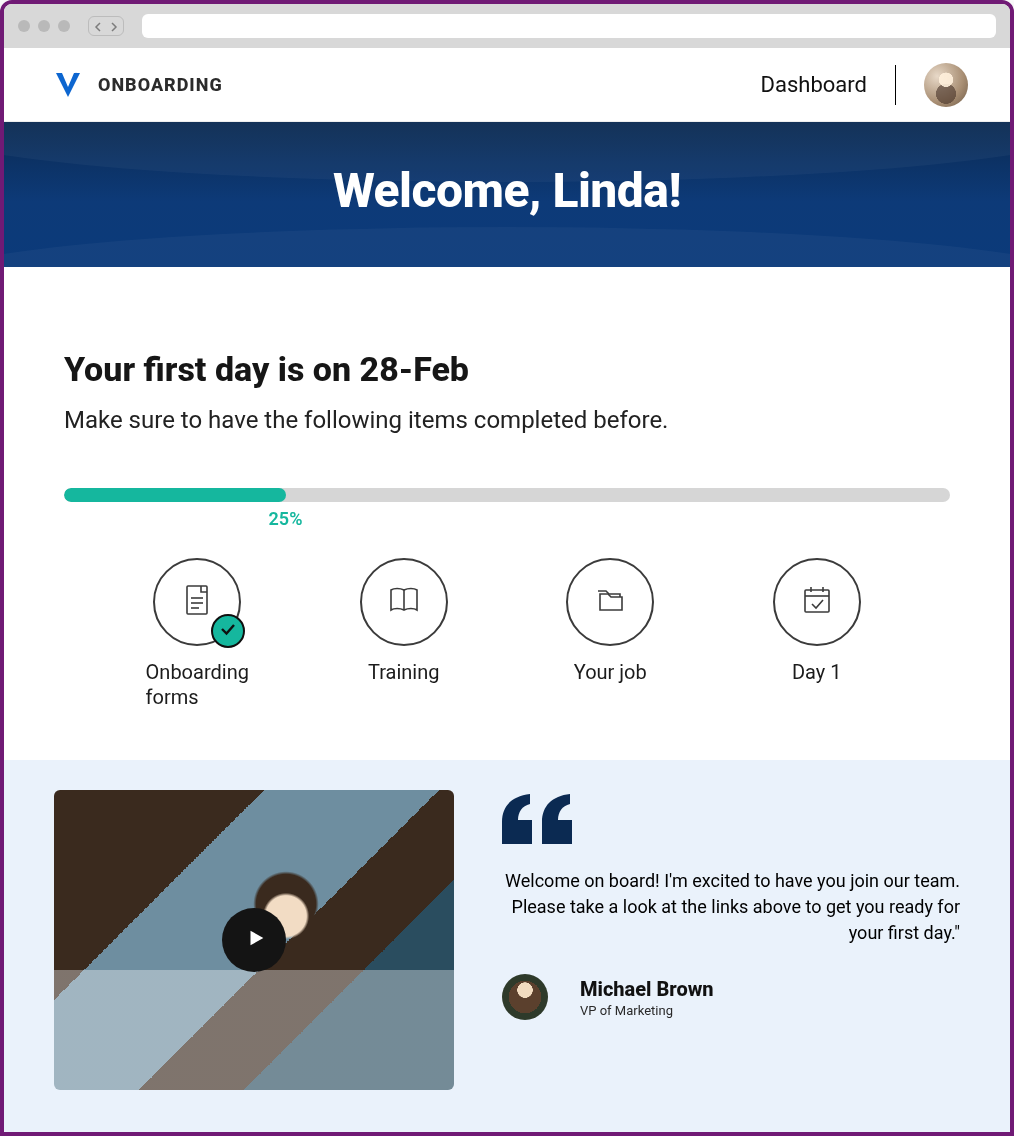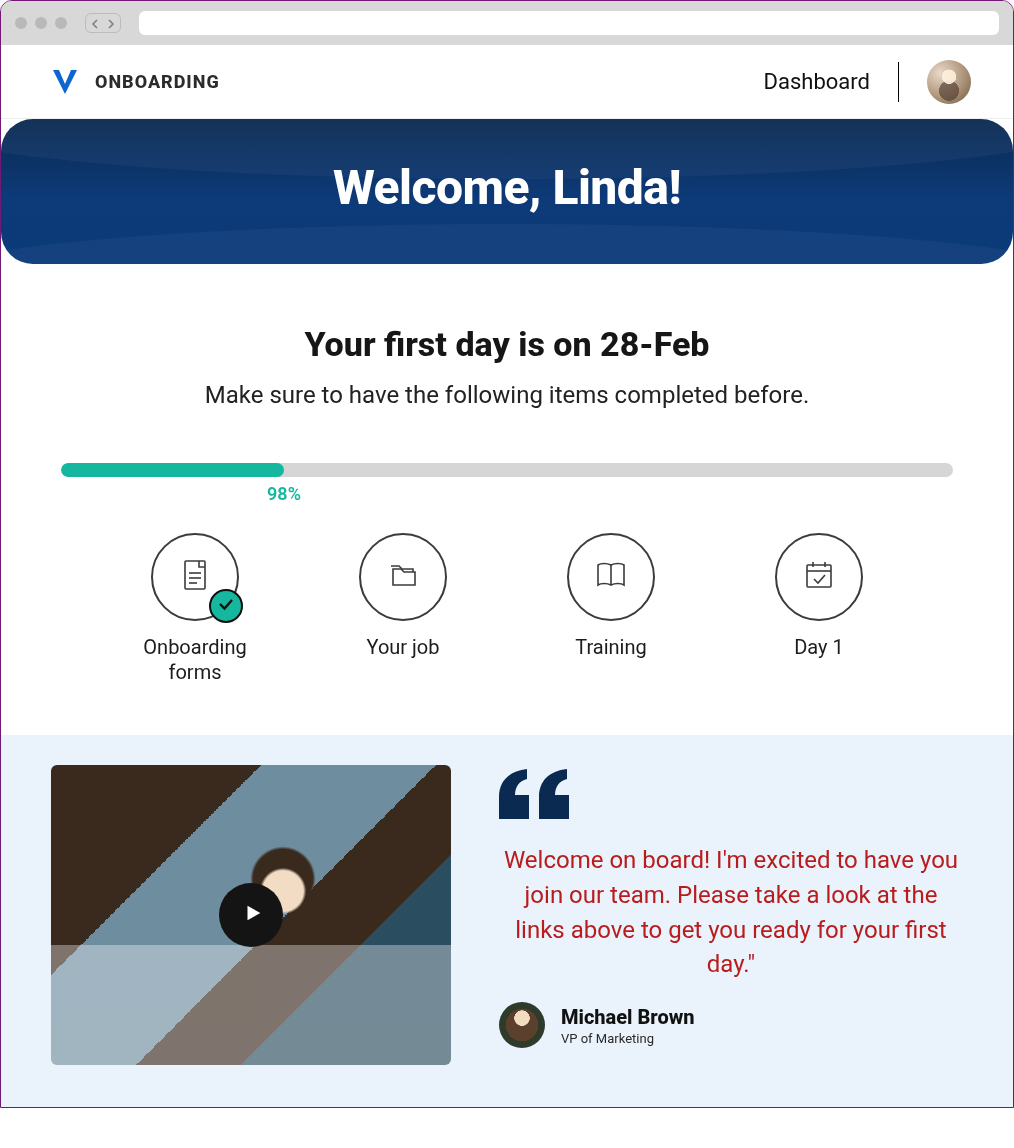--- a/index.html
+++ b/index.html
@@ -4,21 +4,21 @@
 <style>
   * { box-sizing: border-box; margin: 0; padding: 0; }
   body {
     font-family: -apple-system, BlinkMacSystemFont, "Segoe UI", Roboto, Helvetica, Arial, sans-serif;
     background: #ffffff;
     color: #1a1a1a;
   }
   .browser-frame {
     width: 1014px;
     margin: 0 auto;
-    border: 1px solid #701a75;
+    border: 4px solid #701a75;
     border-radius: 12px 12px 0 0;
     overflow: hidden;
     box-shadow: 0 4px 20px rgba(0,0,0,0.15);
   }
   .browser-chrome {
     background: #d8d8d8;
     height: 44px;
     display: flex;
     align-items: center;
     padding: 0 14px;
@@ -86,37 +86,36 @@
                 radial-gradient(circle at 50% 70%, rgba(70,50,40,0.6) 0 26%, transparent 27%);
   }
 
   .hero {
     background: linear-gradient(180deg, #0b2a52 0%, #0d3a78 55%, #0b3a7a 100%);
     color: #fff;
     text-align: center;
     padding: 40px 20px 48px;
     position: relative;
     overflow: hidden;
-    border-radius: 32px;
   }
   .hero::before, .hero::after {
     content:""; position:absolute; left:-10%; right:-10%; height:120px;
     border-radius: 50%;
     background: rgba(255,255,255,0.04);
   }
   .hero::before { top: -60px; }
   .hero::after { bottom: -80px; }
   .hero h1 {
     font-size: 48px; font-weight: 800; letter-spacing: -0.5px;
     position: relative; z-index: 1;
   }
 
   .section {
-    padding: 60px 60px 50px;
-    text-align: center;
+    padding: 82px 60px 50px;
+    text-align: left;
   }
   .sub-title {
     font-size: 34px; font-weight: 800; color: #161616;
   }
   .sub-desc {
     margin-top: 17px;
     font-size: 24px; color: #222;
   }
 
   .progress-wrap {
@@ -212,28 +211,28 @@
     display:flex; align-items:center; justify-content:center;
   }
   .play-btn svg { width: 22px; height: 22px; fill: #fff; margin-left: 4px;}
   .quote-body { flex: 1; padding-top: 4px; }
   .quote-mark {
     color: #0b2a52;
     margin-bottom: 20px;
   }
   .quote-mark svg { width: 74px; height: 50px; fill: #0b2a52; }
   .quote-text {
-    font-size: 24px;
+    font-size: 18px;
     line-height: 1.45;
-    color: #b91c1c;
-    text-align: center;
+    color: #000000;
+    text-align: right;
   }
   .quote-author {
-    display: flex; align-items: center; gap: 16px;
-    margin-top: 20px;
+    display: flex; align-items: center; gap: 32px;
+    margin-top: 28px;
   }
   .author-avatar {
     width: 46px; height: 46px; border-radius: 50%;
     background: radial-gradient(circle at 50% 35%, #f2dcc0 0 20%, transparent 21%),
                 radial-gradient(circle at 50% 50%, #5b402d 0 50%, #2e3a2a 50%);
   }
   .author-name { font-size: 20px; font-weight: 800; color: #111; text-align:left;}
   .author-title { font-size: 13px; color: #2a2a2a; text-align:left; margin-top:2px;}
 </style>
 </head>
@@ -283,21 +282,21 @@
     </div>
 
     <div class="section">
       <div class="sub-title">Your first day is on 28-Feb</div>
       <div class="sub-desc">Make sure to have the following items completed before.</div>
 
       <div class="progress-wrap">
         <div class="progress-track">
           <div class="progress-fill" id="progress-fill" style="width: 25%;"></div>
         </div>
-        <div class="progress-label" id="progress-label" style="left: 25%;">98%</div>
+        <div class="progress-label" id="progress-label" style="left: 25%;">25%</div>
       </div>
 
       <div class="steps">
 
         <div class="step">
           <div class="step-circle">
             <span>
               <svg viewBox="0 0 40 40">
                 <rect x="10" y="6" width="20" height="28" rx="1"></rect>
                 <path d="M24 6 L24 12 L30 12"></path>
@@ -315,38 +314,38 @@
             </div>
           </div>
           <div class="step-label" style="white-space:pre-line;">Onboarding
 forms</div>
         </div>
 
         <div class="step">
           <div class="step-circle">
             <span>
               <svg viewBox="0 0 40 40">
-                <path d="M10 14 h8 l3 3 h11 v13 h-22 z"></path>
-                <path d="M8 11 h8 l3 3 h11 v3"></path>
+                <path d="M20 10 C16 8 10 8 7 10 v20 c3 -2 9 -2 13 0 c4 -2 10 -2 13 0 v-20 c-3 -2 -9 -2 -13 0 z"></path>
+                <line x1="20" y1="10" x2="20" y2="30"></line>
               </svg>
             </span>
           </div>
-          <div class="step-label">Your job</div>
+          <div class="step-label">Training</div>
         </div>
 
         <div class="step">
           <div class="step-circle">
             <span>
               <svg viewBox="0 0 40 40">
-                <path d="M20 10 C16 8 10 8 7 10 v20 c3 -2 9 -2 13 0 c4 -2 10 -2 13 0 v-20 c-3 -2 -9 -2 -13 0 z"></path>
-                <line x1="20" y1="10" x2="20" y2="30"></line>
+                <path d="M10 14 h8 l3 3 h11 v13 h-22 z"></path>
+                <path d="M8 11 h8 l3 3 h11 v3"></path>
               </svg>
             </span>
           </div>
-          <div class="step-label">Training</div>
+          <div class="step-label">Your job</div>
         </div>
 
         <div class="step">
           <div class="step-circle">
             <span>
               <svg viewBox="0 0 40 40">
                 <rect x="8" y="10" width="24" height="22" rx="1"></rect>
                 <line x1="8" y1="16" x2="32" y2="16"></line>
                 <line x1="14" y1="7" x2="14" y2="12"></line>
                 <line x1="26" y1="7" x2="26" y2="12"></line>

